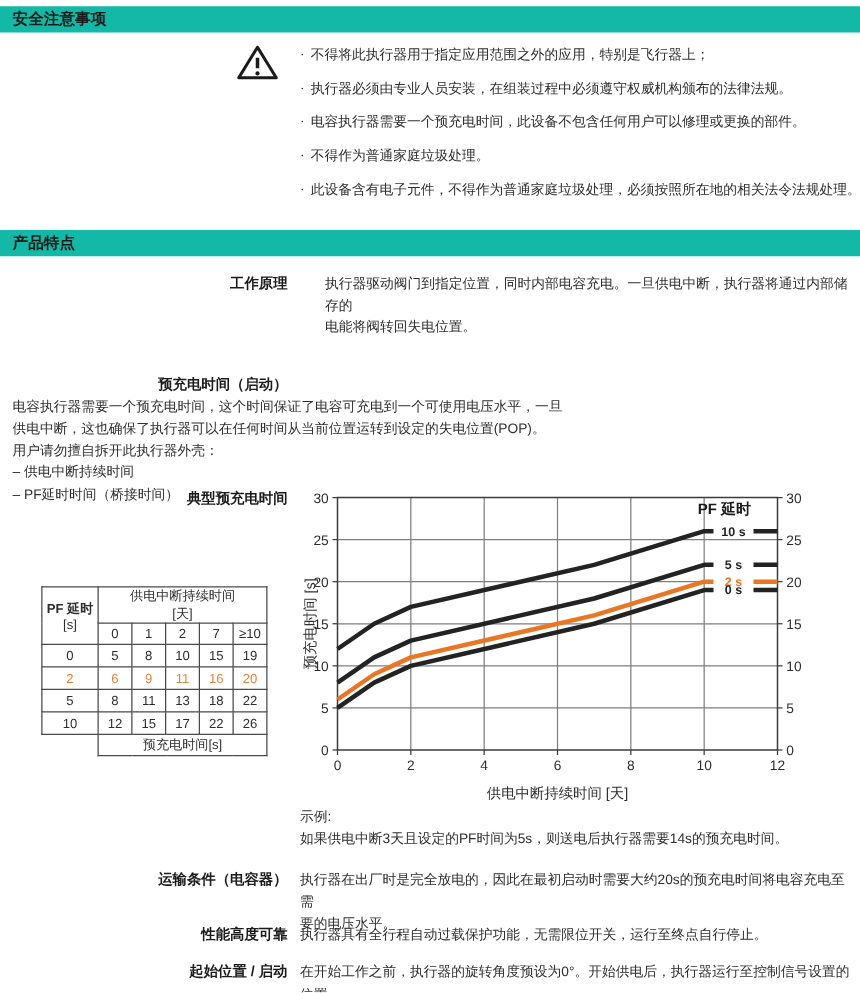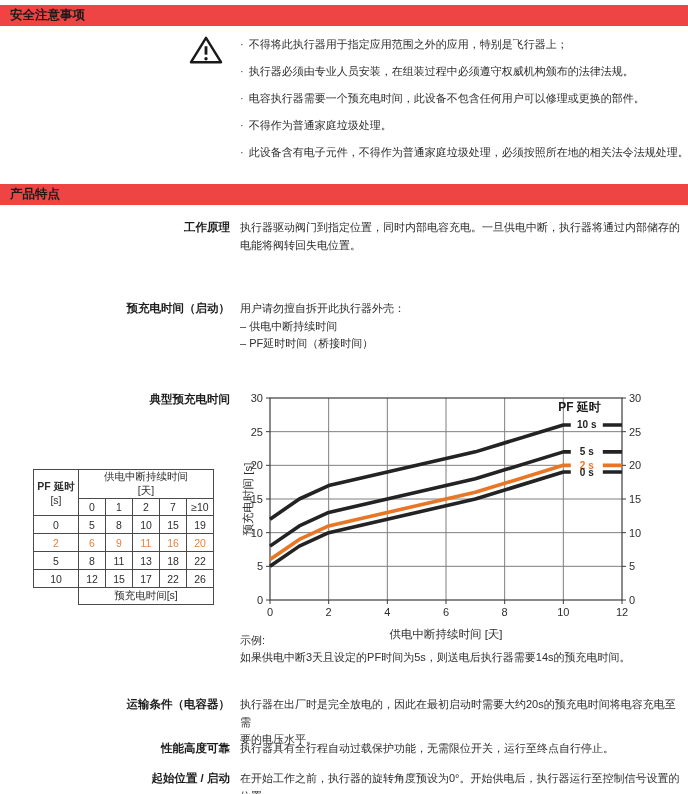--- a/index.html
+++ b/index.html
@@ -1,31 +1,31 @@
 <!DOCTYPE html>
 <html><head>
 <meta charset="utf-8">
 <style>
   html,body{margin:0;padding:0;background:#fff;}
   .page{position:relative;width:688px;height:794px;background:#fff;overflow:hidden;
         font-family:"Liberation Sans","DejaVu Sans",sans-serif;color:#2e2e2e;}
-  .section-bar{position:absolute;left:0;width:688px;height:21px;background:#ef4444;
+  .section-bar{position:absolute;left:0;width:688px;height:21px;background:#14b8a6;
         line-height:21px;padding-left:10px;box-sizing:border-box;font-weight:bold;
         font-size:12.5px;color:#1b1b1b;}
   .warning{position:absolute;left:189px;top:35px;}
   .safety-list{position:absolute;left:240px;top:36px;width:445px;margin:0;padding:0;
         list-style:none;font-size:11px;}
   .safety-list li{line-height:17px;margin-bottom:10px;white-space:nowrap;font-family:Liberation Serif, serif;}
   .dot{margin-right:5px;}
   .row{position:absolute;left:0;width:688px;display:flex;}
   .row .label{width:230px;text-align:right;font-weight:bold;font-size:11.5px;
         color:#1b1b1b;flex-shrink:0;line-height:17.5px;white-space:pre;}
   .row .body{margin-left:10px;width:442px;font-size:11px;line-height:17.5px;}
   .row .body p, .row .body div{margin:0;white-space:pre-line;}
-  .example{position:absolute;left:240px;top:632px;width:442px;font-size:11px;line-height:17px;}
+  .example{position:absolute;left:240px;top:646px;width:442px;font-size:11px;line-height:17px;}
   .example div{white-space:pre-line;}
   
   .pretable{position:absolute;left:33px;top:469px;border-collapse:collapse;
         font-size:10.5px;color:#2e2e2e;table-layout:fixed;}
   .pretable td{border:1px solid #4a4a4a;text-align:center;vertical-align:middle;padding:0;}
   .pretable .corner .l1{font-weight:bold;}
   .pretable tr.r-group{height:28px;}
   .pretable tr.r-day{height:17px;}
   .pretable tr.r-data{height:18px;}
   .pretable tr.r-foot{height:17px;}
@@ -60,31 +60,33 @@
     <li><span class="dot">·</span><span>执行器必须由专业人员安装，在组装过程中必须遵守权威机构颁布的法律法规。</span></li>
     <li><span class="dot">·</span><span>电容执行器需要一个预充电时间，此设备不包含任何用户可以修理或更换的部件。</span></li>
     <li><span class="dot">·</span><span>不得作为普通家庭垃圾处理。</span></li>
     <li><span class="dot">·</span><span>此设备含有电子元件，不得作为普通家庭垃圾处理，必须按照所在地的相关法令法规处理。</span></li>
   </ul>
 
   <div class="section-bar" style="top:184px;">
     <span>产品特点</span>
   </div>
 
-  <div class="row" style="top:219px;">
+  <div class="row" style="top:219px;gap:20px;">
     <div class="label">工作原理</div>
     <div class="body">
       <p>执行器驱动阀门到指定位置，同时内部电容充电。一旦供电中断，执行器将通过内部储存的
 电能将阀转回失电位置。</p>
     </div>
   </div>
 
-  <div class="row" style="top:300px;">
+  <div class="row" style="top:300px;flex-direction:column;">
     <div class="label">预充电时间（启动）</div>
     <div class="body">
+      <p>电容执行器需要一个预充电时间，这个时间保证了电容可充电到一个可使用电压水平，一旦
+供电中断，这也确保了执行器可以在任何时间从当前位置运转到设定的失电位置(POP)。</p>
       <div>用户请勿擅自拆开此执行器外壳：</div>
       <div>– 供电中断持续时间</div>
       <div>– PF延时时间（桥接时间）</div>
     </div>
   </div>
 
   <div class="row" style="top:391px;">
     <div class="label">典型预充电时间</div>
   </div>
 

